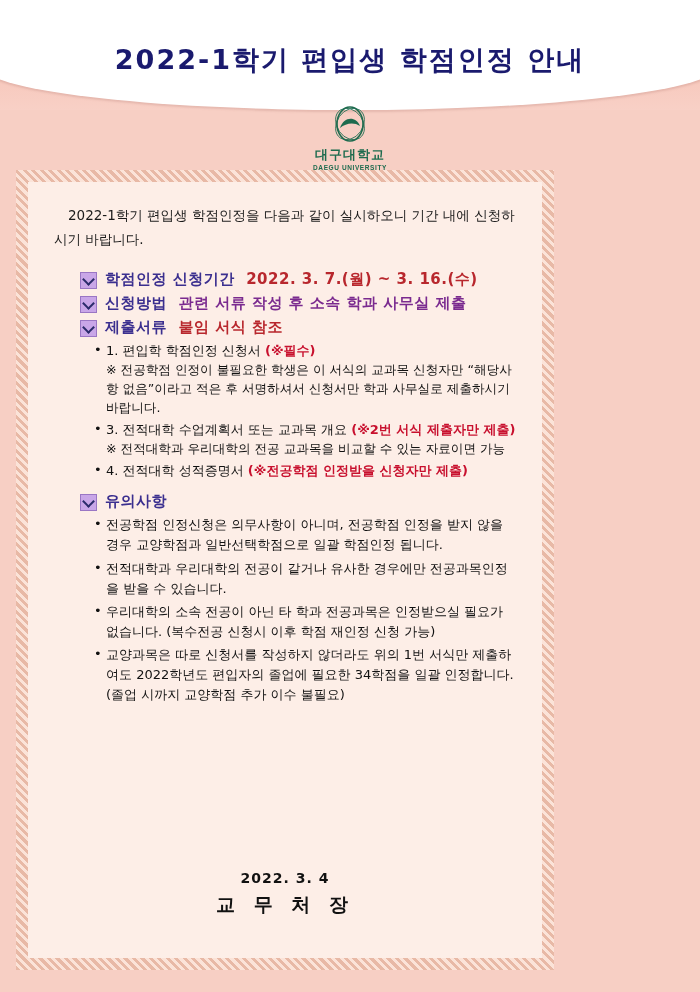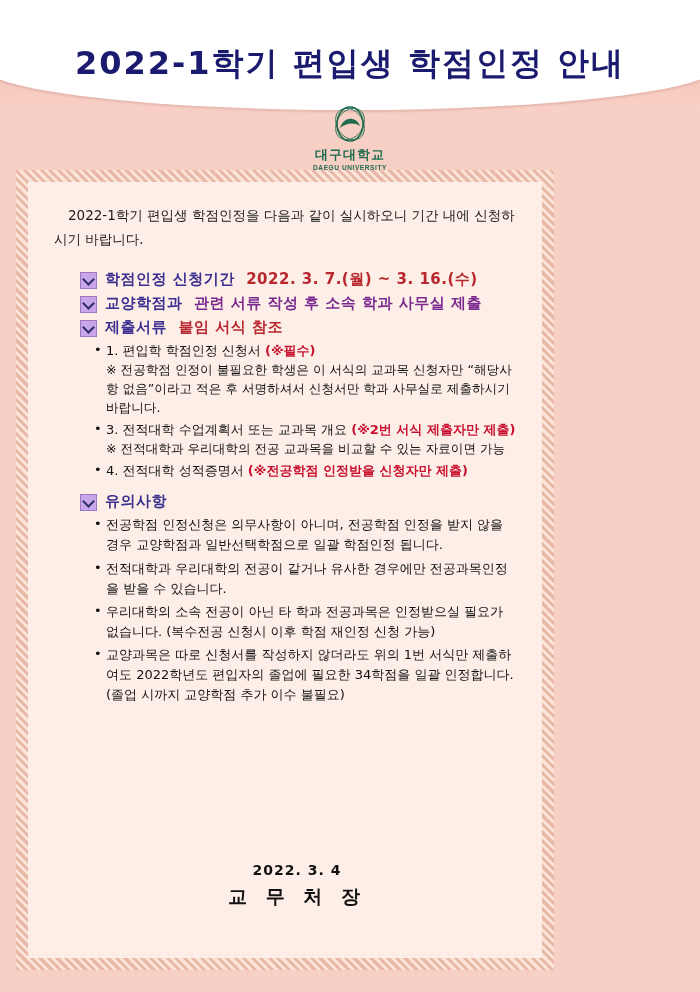--- a/index.html
+++ b/index.html
@@ -41,21 +41,21 @@
     border-radius: 0 0 50% 50% / 0 0 45px 45px;
     box-shadow: 0 2px 2px rgba(180,120,110,0.25);
   }
   .title-text {
     position: absolute;
     left: 0;
     top: 42px;
     width: 700px;
     text-align: center;
     font-family: "DejaVu Sans", sans-serif;
-    font-size: 32px;
+    font-size: 27px;
     font-weight: bold;
     letter-spacing: 2px;
     color: #1a1a6e;
     white-space: nowrap;
   }
 
   
   .logo-wrap {
     position: absolute;
     left: 0;
@@ -194,24 +194,23 @@
     line-height: 1.5;
   }
 
   ul.bullets.notice > li {
     margin-bottom: 3px;
   }
 
   .footer {
     position: absolute;
     left: 0;
-    bottom: 48px;
+    bottom: 40px;
     width: 100%;
     text-align: center;
-    margin-left: 12px;
   }
   .footer .date {
     font-family: "DejaVu Sans", sans-serif;
     font-size: 14px;
     font-weight: bold;
     color: #111;
     letter-spacing: 1px;
     margin-bottom: 6px;
   }
   .footer .signer {
@@ -255,21 +254,21 @@
           <span class="section-title">
             <span>학점인정 신청기간</span>&nbsp;&nbsp;<span class="val">2022. 3. 7.(월) ~ 3. 16.(수)</span>
           </span>
         </div>
       </div>
 
       <div class="section">
         <div class="section-head">
           <span class="arrow-icon"></span>
           <span class="section-title">
-            <span>교양학점과</span>&nbsp;&nbsp;<span class="val2">관련 서류 작성 후 소속 학과 사무실 제출</span>
+            <span>신청방법</span>&nbsp;&nbsp;<span class="val2">관련 서류 작성 후 소속 학과 사무실 제출</span>
           </span>
         </div>
       </div>
 
       <div class="section">
         <div class="section-head">
           <span class="arrow-icon"></span>
           <span class="section-title">
             <span>제출서류</span>&nbsp;&nbsp;<span class="val3">붙임 서식 참조</span>
           </span>

